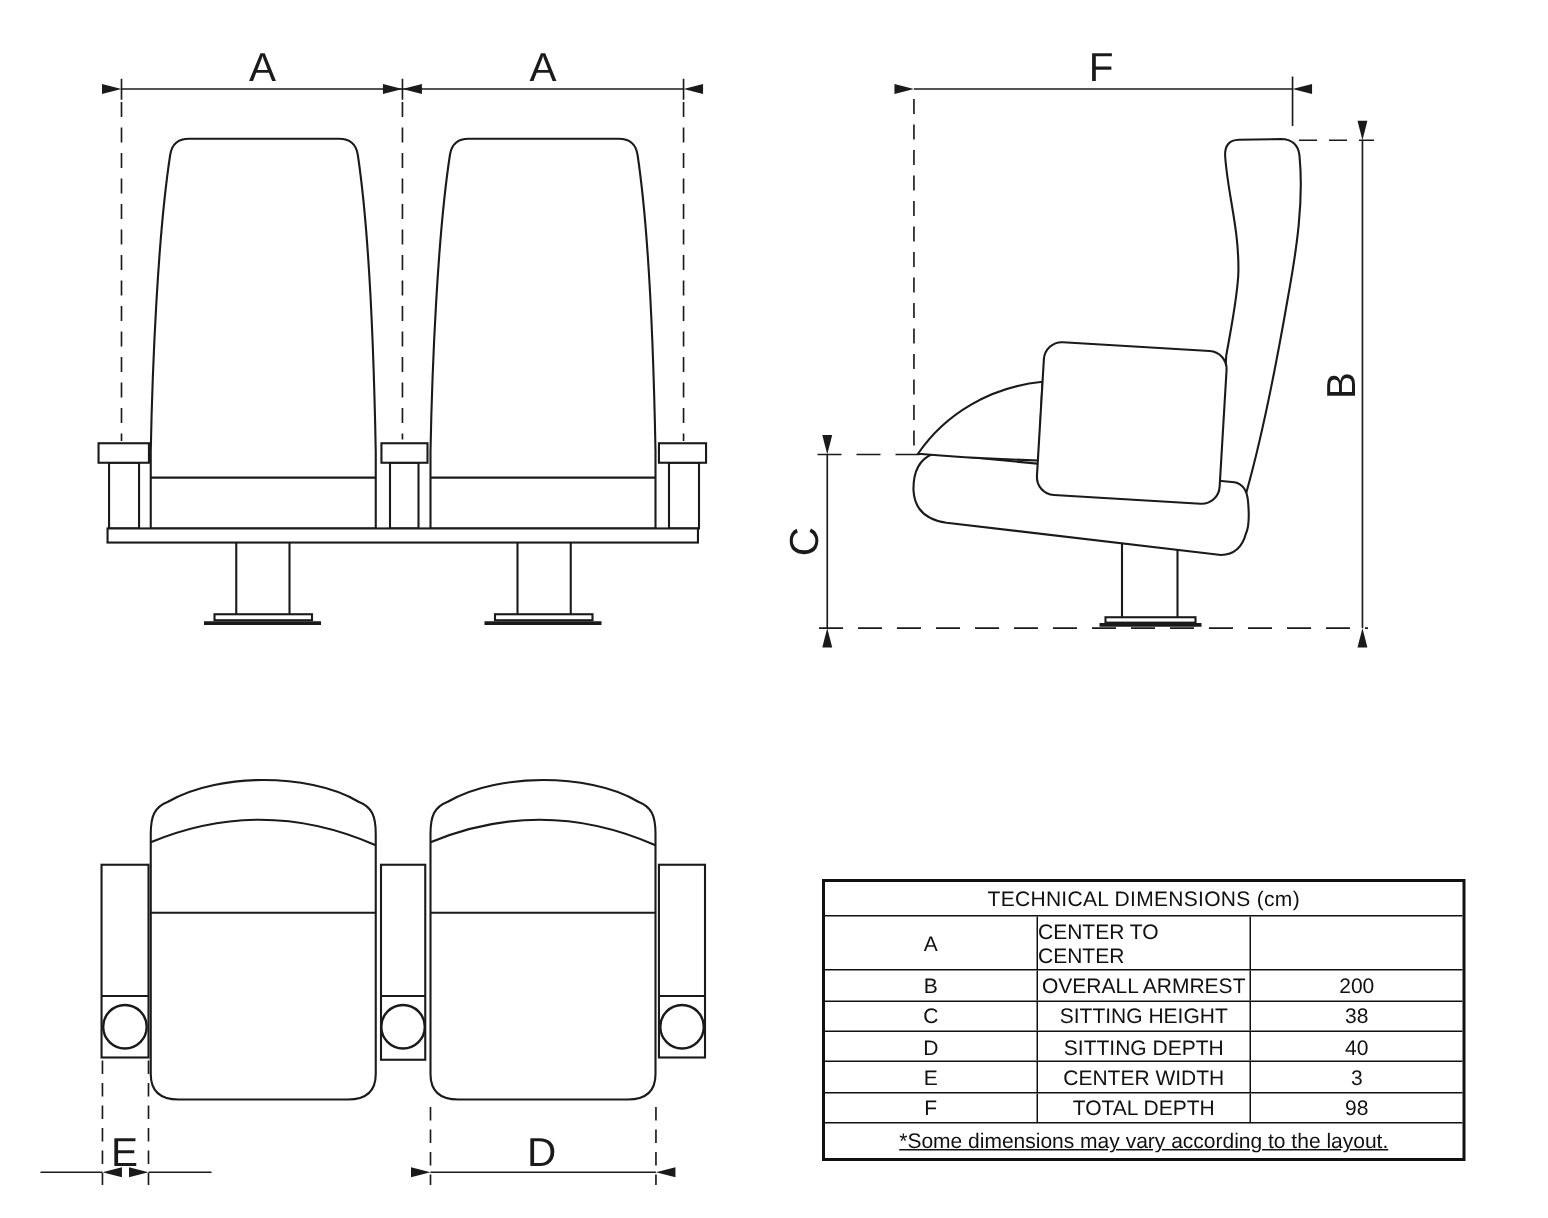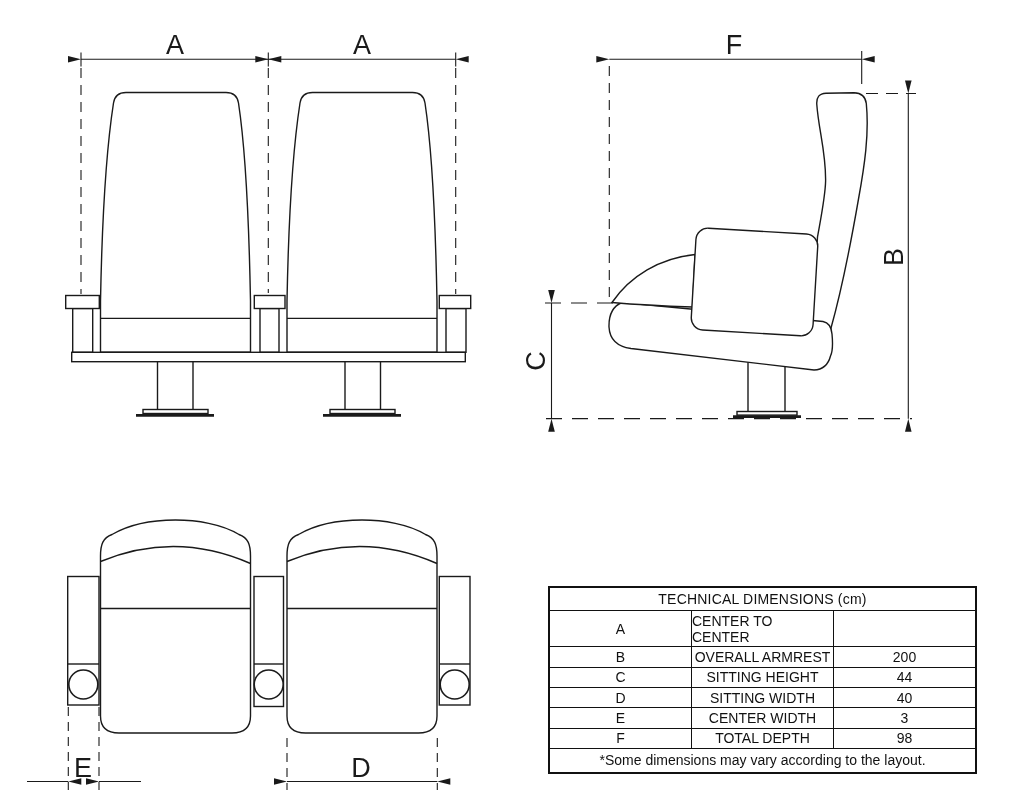--- a/index.html
+++ b/index.html
@@ -19,21 +19,21 @@
   .dim-table .t-row{
     flex:1 1 auto;display:flex;border-bottom:1px solid #111;align-items:stretch;
   }
   .dim-table .t-cell{
     display:flex;align-items:center;justify-content:center;box-sizing:border-box;
   }
   .dim-table .c-letter{width:142px;border-right:1px solid #111;}
   .dim-table .c-name{width:142px;border-right:1px solid #111;}
   .dim-table .c-value{flex:1;}
   .dim-table .t-footer{
-    height:23px;flex:0 0 23px;display:flex;align-items:center;justify-content:center;
+    height:23px;flex:0 0 23px;display:flex;align-items:center;justify-content:center;text-decoration:underline;
   }
 </style>
 </head>
 <body>
 
 <svg id="stage" viewBox="0 0 1032 812" xmlns="http://www.w3.org/2000/svg">
   <defs>
     <marker id="arr" markerUnits="userSpaceOnUse" markerWidth="14" markerHeight="9" refX="0.5" refY="4.5" orient="auto-start-reverse">
       <path d="M0.5,4.5 L13.5,1.2 L13.5,7.8 Z" fill="#1a1a1a"></path>
     </marker>
@@ -197,25 +197,25 @@
     <div class="t-cell c-name">CENTER TO CENTER</div>
   </div>
   <div class="t-row">
     <div class="t-cell c-letter">B</div>
     <div class="t-cell c-name">OVERALL ARMREST</div>
     <div class="t-cell c-value">200</div>
   </div>
   <div class="t-row">
     <div class="t-cell c-letter">C</div>
     <div class="t-cell c-name">SITTING HEIGHT</div>
-    <div class="t-cell c-value">44</div>
+    <div class="t-cell c-value">38</div>
   </div>
   <div class="t-row">
     <div class="t-cell c-letter">D</div>
-    <div class="t-cell c-name">SITTING WIDTH</div>
+    <div class="t-cell c-name">SITTING DEPTH</div>
     <div class="t-cell c-value">40</div>
   </div>
   <div class="t-row">
     <div class="t-cell c-letter">E</div>
     <div class="t-cell c-name">CENTER WIDTH</div>
     <div class="t-cell c-value">3</div>
   </div>
   <div class="t-row">
     <div class="t-cell c-letter">F</div>
     <div class="t-cell c-name">TOTAL DEPTH</div>

